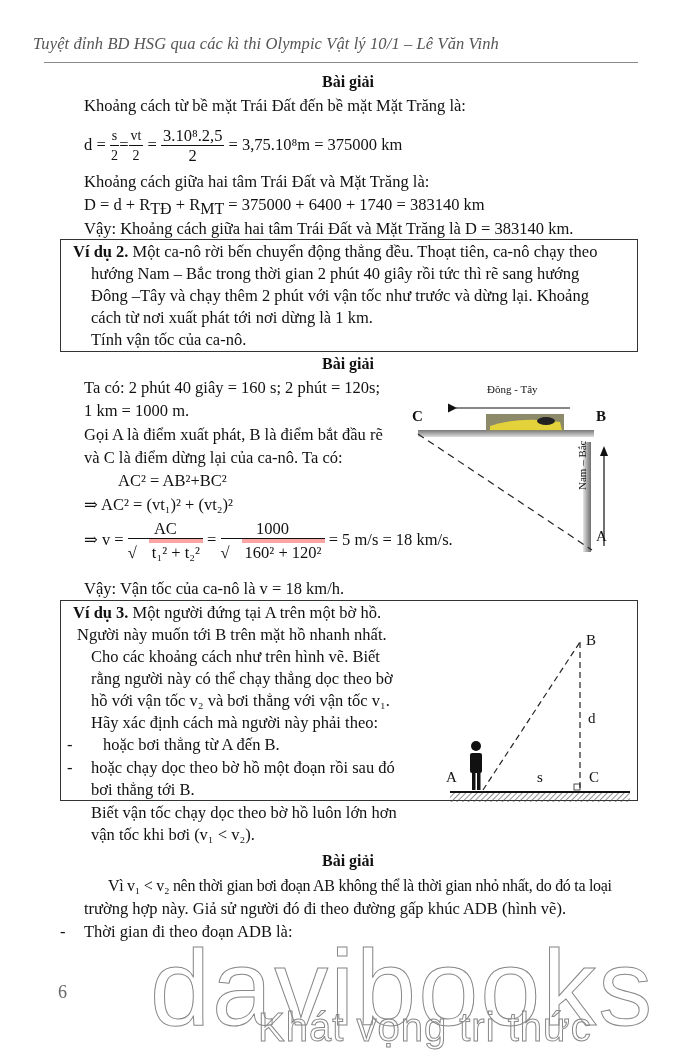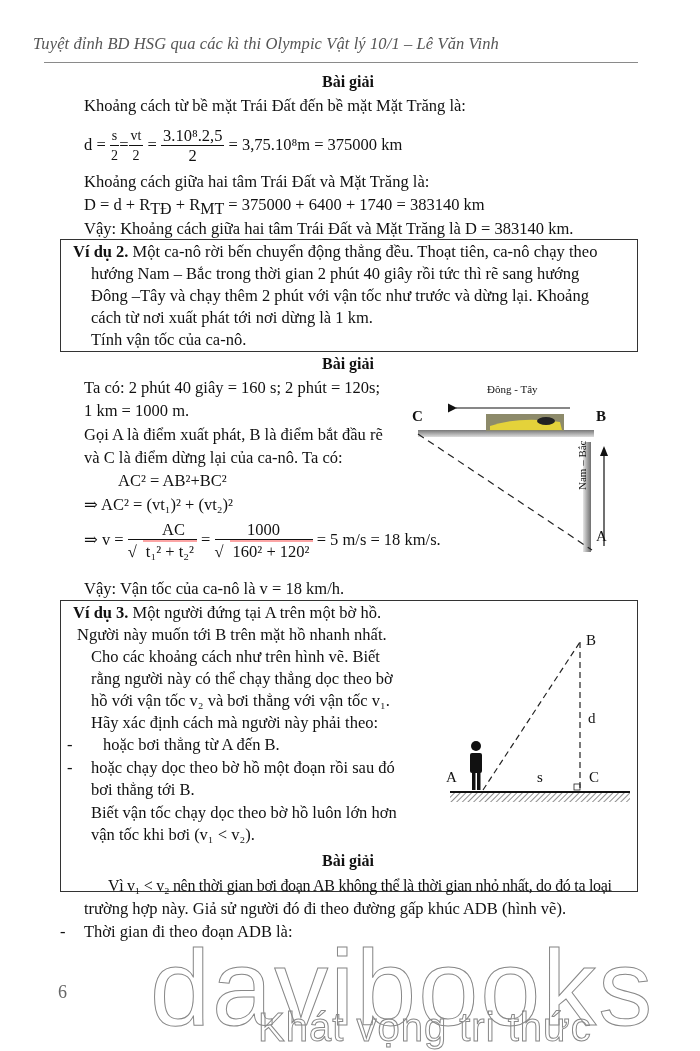--- a/index.html
+++ b/index.html
@@ -10,21 +10,21 @@
             letter-spacing: 0.1px; white-space: nowrap; }
   .header-rule { left: 44px; top: 62px; width: 594px; height: 1px; background: #8a8a8a; }
   .line { position: absolute; font-size: 16.5px; white-space: nowrap; line-height: 20px; }
   .center-title { font-weight: bold; font-size: 16px; }
   .box { position: absolute; border: 1.5px solid #333; box-sizing: border-box; }
   .bold { font-weight: bold; }
   sub, sup { font-size: 16px; line-height: 0; }
   .frac { display: inline-block; vertical-align: middle; text-align: center; }
   .frac .num { display: block; border-bottom: 1px solid #111; padding: 0 2px; line-height: 18px; }
   .frac .den { display: block; line-height: 20px; }
-  .sqrt { display: inline-block; border-top: 2px solid #fca5a5; padding: 0 3px; margin-left: 6px; }
+  .sqrt { display: inline-block; border-top: 4px solid #fca5a5; padding: 0 3px; margin-left: 12px; }
   .pagenum { left: 58px; top: 982px; font-size: 18px; color: #666; }
   .wm1 { left: 150px; top: 925px; font-family: "Liberation Sans", sans-serif; font-size: 108px;
          color: transparent; -webkit-text-stroke: 1px #888; letter-spacing: 2px; }
   .wm2 { left: 258px; top: 1005px; font-family: "Liberation Sans", sans-serif; font-size: 40px;
          color: transparent; -webkit-text-stroke: 1px #888; letter-spacing: 1px; }
 </style>
 </head>
 <body>
 
 <div class="abs header">Tuyệt đỉnh BD HSG qua các kì thi Olympic Vật lý 10/1 – Lê Văn Vinh</div>
@@ -56,21 +56,21 @@
 <div class="line center-title" style="left:322px; top:354px;">Bài giải</div>
 <div class="line" style="left:84px; top:378px;">Ta có: 2 phút 40 giây = 160 s; 2 phút = 120s;</div>
 <div class="line" style="left:84px; top:401px;">1 km = 1000 m.</div>
 <div class="line" style="left:84px; top:425px;">Gọi A là điểm xuất phát, B là điểm bắt đầu rẽ</div>
 <div class="line" style="left:84px; top:448px;">và C là điểm dừng lại của ca-nô. Ta có:</div>
 <div class="line" style="left:118px; top:471px;">AC² = AB²+BC²</div>
 <div class="line" style="left:84px; top:495px;">⇒ AC² = (vt₁)² + (vt₂)²</div>
 
 <div class="line" style="left:84px; top:520px; line-height:40px;">
   <span>⇒ v =</span>
-  <span class="frac"><span class="num" style="padding:0 12px;text-align:right;">AC</span><span class="den">√<span class="sqrt">t₁² + t₂²</span></span></span>
+  <span class="frac"><span class="num" style="padding:0 12px;">AC</span><span class="den">√<span class="sqrt">t₁² + t₂²</span></span></span>
   <span>=</span>
   <span class="frac"><span class="num">1000</span><span class="den">√<span class="sqrt">160²  +  120²</span></span></span>
   <span>= 5 m/s = 18 km/s.</span>
 </div>
 
 <div class="line" style="left:84px; top:579px;">Vậy: Vận tốc của ca-nô là v = 18 km/h.</div>
 
 <svg class="abs" style="left:400px; top:378px;" width="240" height="190" viewBox="0 0 240 190">
   <defs>
     <linearGradient id="vbar" x1="0" x2="1" y1="0" y2="0">
@@ -98,21 +98,21 @@
   <line x1="18" y1="56" x2="192" y2="172" stroke="#222" stroke-width="1.2" stroke-dasharray="7,5"></line>
   <line x1="204" y1="168" x2="204" y2="72" stroke="#111" stroke-width="1.2"></line>
   <path d="M200,78 L204,68 L208,78 z" fill="#111"></path>
 </svg>
 <div class="abs" style="left:487px; top:383px; font-size:11px;">Đông  - Tây</div>
 <div class="abs bold" style="left:412px; top:408px; font-size:15px;">C</div>
 <div class="abs bold" style="left:596px; top:408px; font-size:15px;">B</div>
 <div class="abs" style="left:596px; top:528px; font-size:15px;">A</div>
 <div class="abs" style="left:576px; top:490px; font-size:11px; transform:rotate(-90deg); transform-origin:left top; white-space:nowrap;">Nam – Bắc</div>
 
-<div class="box" style="left:60px; top:600px; width:578px; height:292px;">
+<div class="box" style="left:60px; top:600px; width:578px; height:201px;">
   <div class="line" style="left:12px; top:2px;"><span class="bold">Ví dụ 3.</span><span> Một người đứng tại A trên một bờ hồ.</span></div>
   <div class="line" style="left:16px; top:24px;">Người này muốn tới B trên mặt hồ nhanh nhất.</div>
   <div class="line" style="left:30px; top:46px;">Cho các khoảng cách như trên hình vẽ. Biết</div>
   <div class="line" style="left:30px; top:68px;">rằng người này có thể chạy thẳng dọc theo bờ</div>
   <div class="line" style="left:30px; top:90px;">hồ với vận tốc v₂ và bơi thẳng với vận tốc v₁.</div>
   <div class="line" style="left:30px; top:112px;">Hãy xác định cách mà người này phải theo:</div>
   <div class="line" style="left:6px; top:134px;">-</div>
   <div class="line" style="left:42px; top:134px;">hoặc bơi thẳng từ A đến B.</div>
   <div class="line" style="left:6px; top:157px;">-</div>
   <div class="line" style="left:30px; top:157px;">hoặc chạy dọc theo bờ hồ một đoạn rồi sau đó</div>

